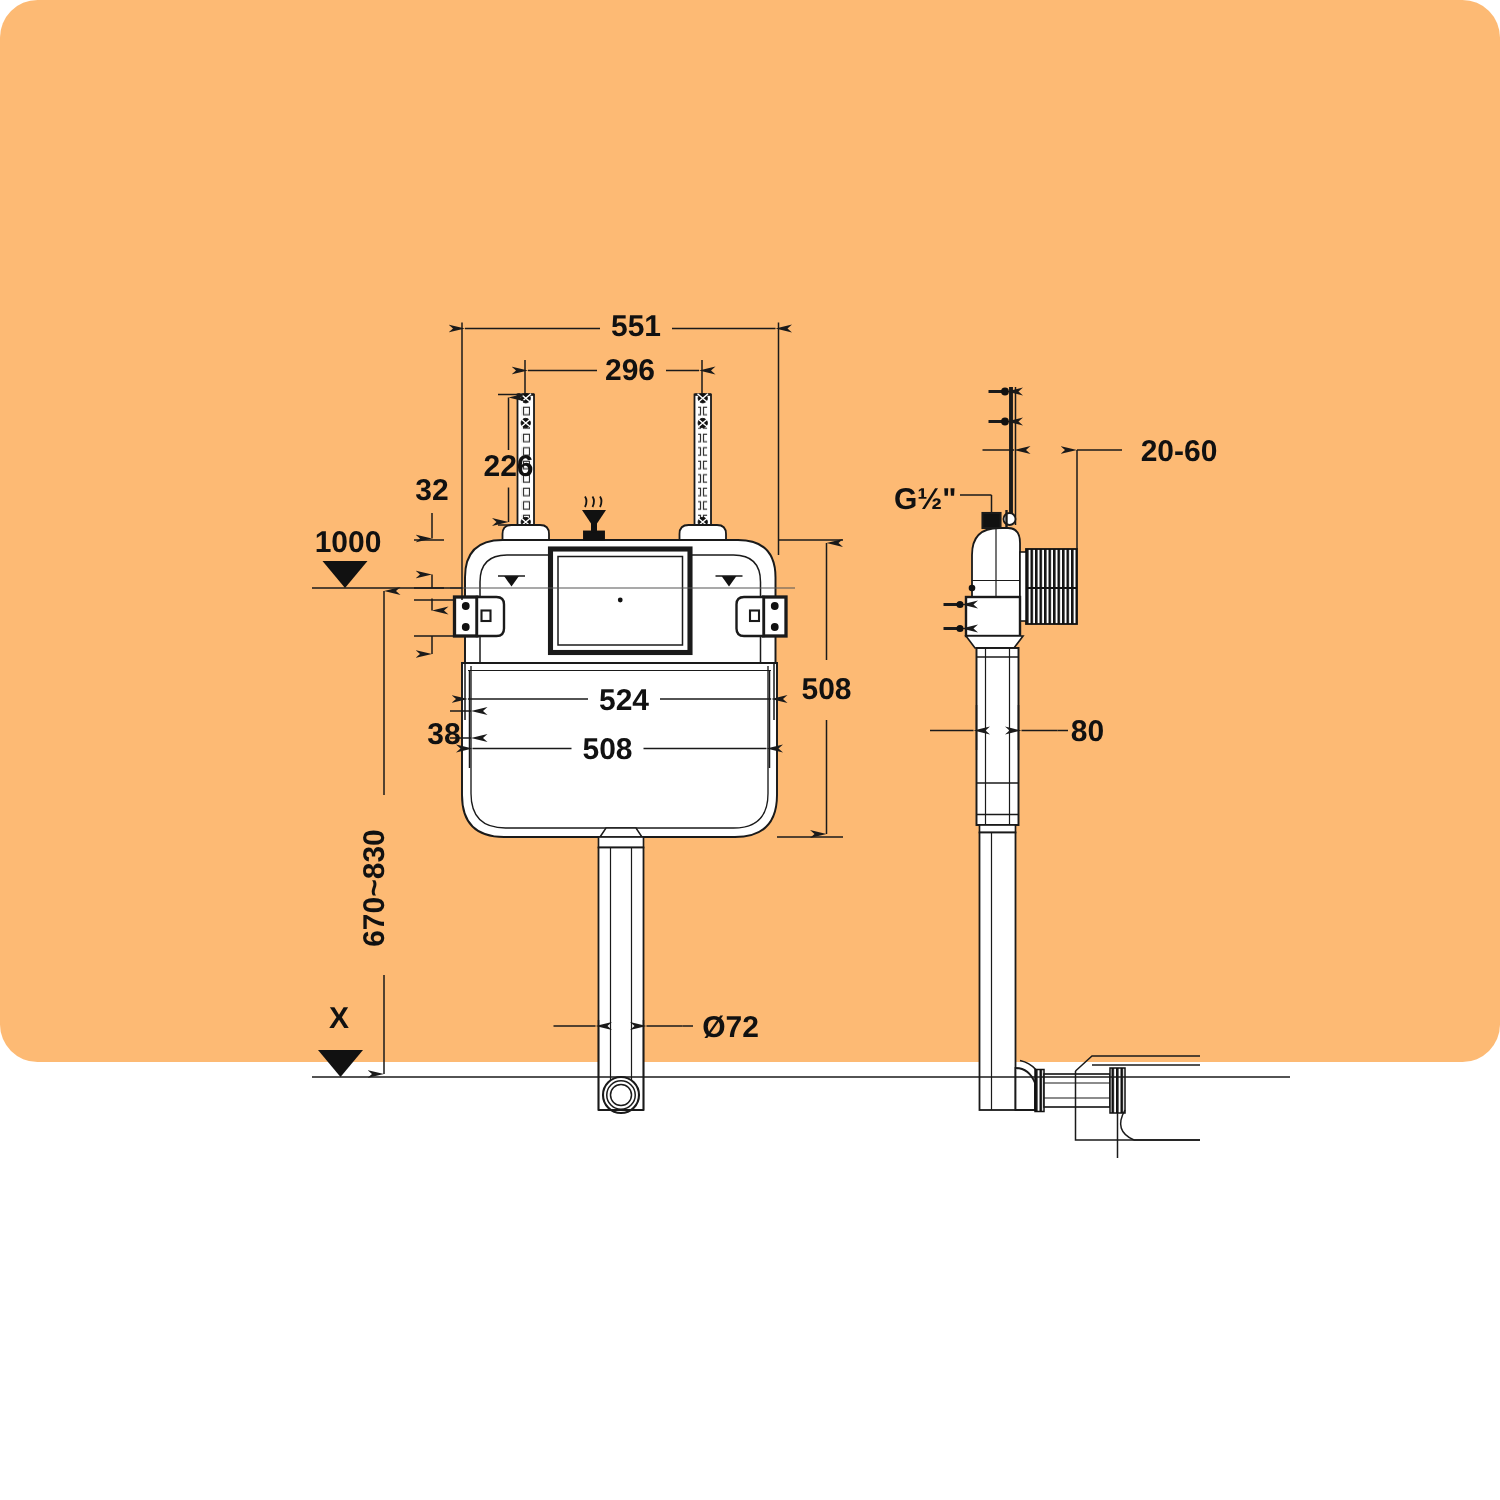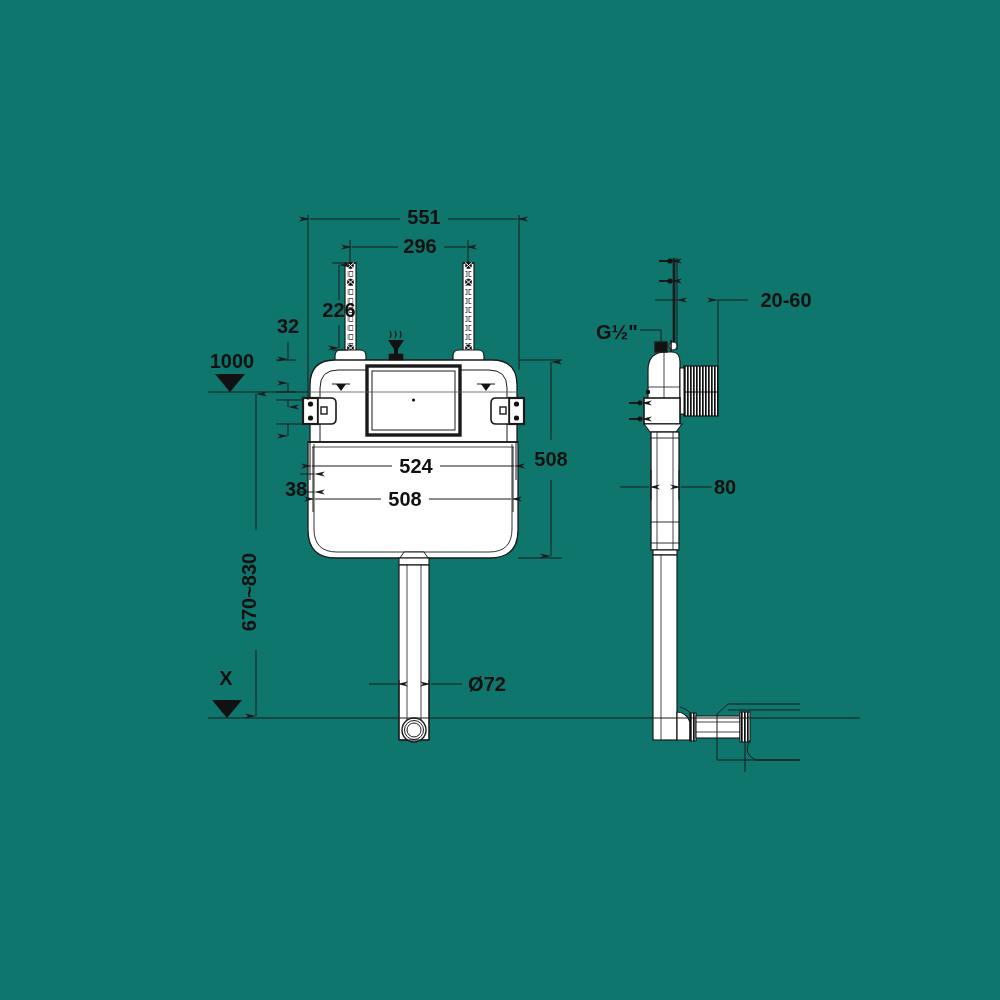--- a/index.html
+++ b/index.html
@@ -9,22 +9,23 @@
   }
   body {
     width: 1000px;
     height: 1000px;
     font-family: "Liberation Sans", sans-serif;
     overflow: hidden;
   }
   #drawing-root {
     position: relative;
     width: 1000px;
-    height: 1000px;
-    background: #0f766e;
+    height: 708px;
+    background: #fdba74;
+    border-radius: 25px;
   }
   svg.cad {
     position: absolute;
     top: 0;
     left: 0;
     width: 1000px;
     height: 1000px;
     display: block;
   }
   .dim-text-lg {

